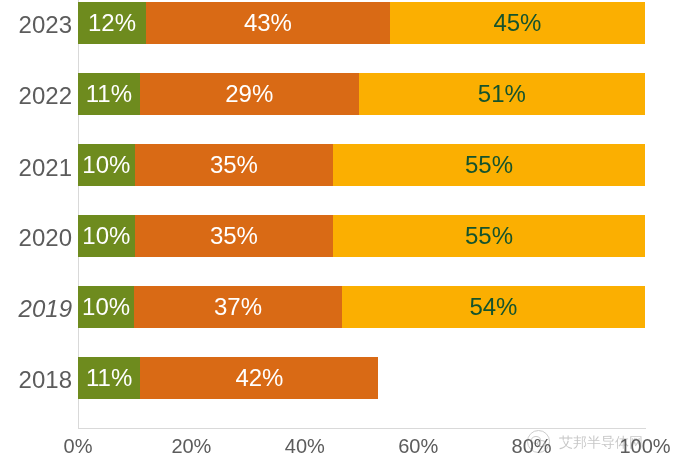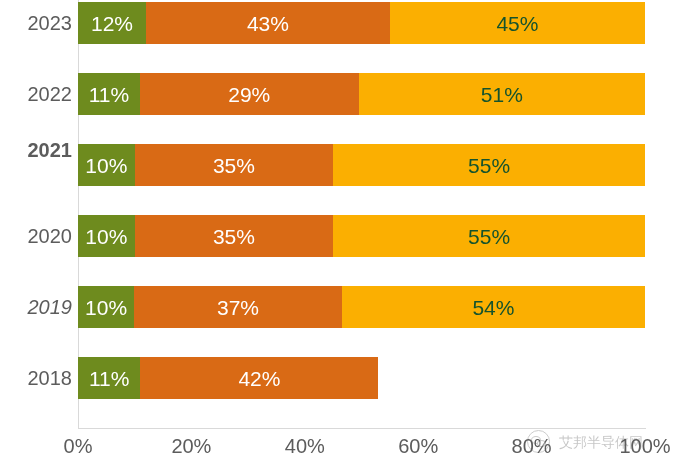--- a/index.html
+++ b/index.html
@@ -55,39 +55,39 @@
   }
   .seg {
     position: relative;
     display: flex;
     align-items: center;
     justify-content: center;
     box-sizing: border-box;
     height: 100%;
   }
   .seg-label {
-    font-size: 21px;
+    font-size: 24px;
     line-height: 1;
     white-space: nowrap;
     letter-spacing: 0px;
   }
   .seg.green  { background: #6E8B1E; }
   .seg.orange { background: #D96A15; }
   .seg.yellow { background: #FBAF01; }
   .seg.green  .seg-label,
   .seg.orange .seg-label { color: #ffffff; }
   .seg.yellow .seg-label { color: #14532d; }
 
   
   .cat-label {
     position: absolute;
     right: 0px;
     width: 70px;
     text-align: right;
-    font-size: 20px;
+    font-size: 24px;
     color: #5c5c5c;
     line-height: 1;
     white-space: nowrap;
   }
   .cat-axis {
     position: absolute;
     left: 0;
     top: 0;
     width: 72px;
     height: 428px;
@@ -155,21 +155,21 @@
   }
 </style>
 </head>
 <body>
 
 <div id="chart-root">
 
   <div class="cat-axis">
       <div class="cat-label" style="top: 13px;">2023</div>
       <div class="cat-label" style="top: 84px;">2022</div>
-      <div class="cat-label" style="top: 140px; font-weight: bold;">2021</div>
+      <div class="cat-label" style="top: 156px;">2021</div>
       <div class="cat-label" style="top: 226px;">2020</div>
       <div class="cat-label" style="top: 297px; font-style: italic;">2019</div>
       <div class="cat-label" style="top: 368px;">2018</div>
     </div>
 
   <div class="axis-y-line"></div>
   <div class="axis-x-line"></div>
 
   <div class="plot-area">
       <div class="bar-row" style="top: 2px;">

